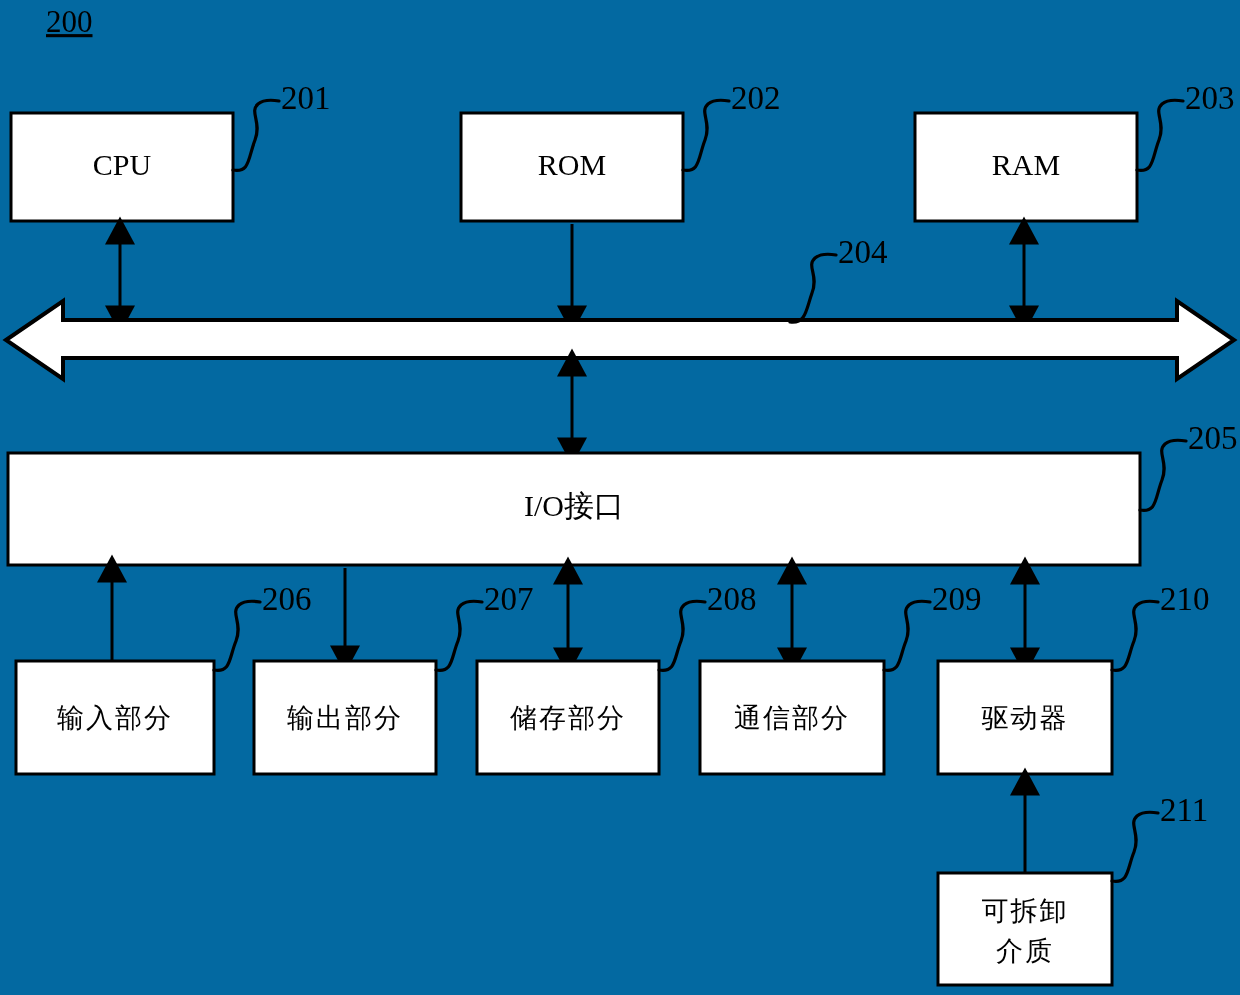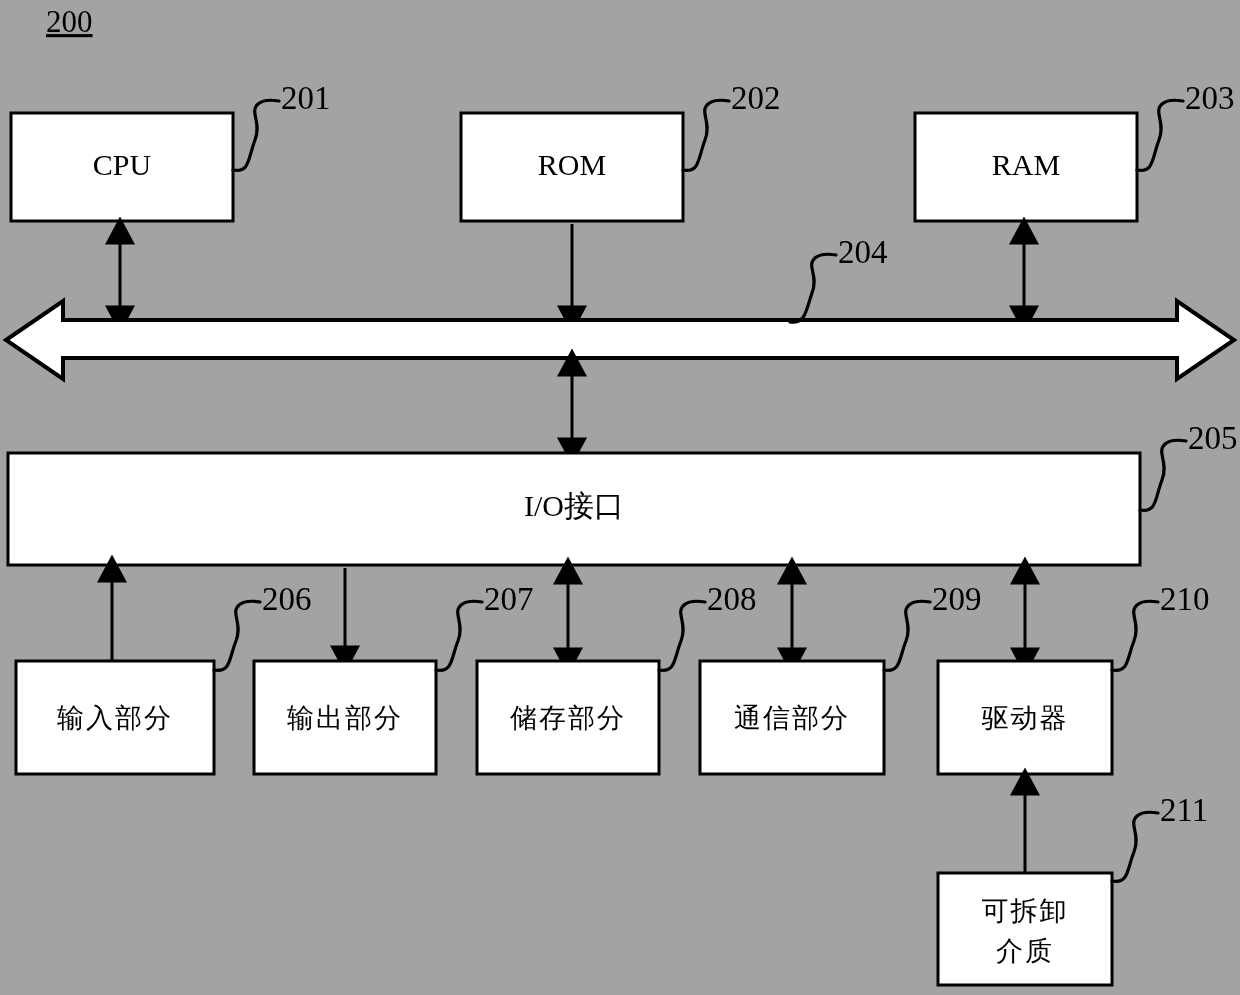--- a/index.html
+++ b/index.html
@@ -4,21 +4,21 @@
 <style>
   html, body {
     margin: 0;
     padding: 0;
     background: #ffffff;
   }
   #diagram-root {
     position: relative;
     width: 1240px;
     height: 995px;
-    background: #a3a3a3;
+    background: #0369a1;
     font-family: "Liberation Serif", "DejaVu Serif", serif;
     overflow: hidden;
     text-align: right;
   }
   svg.canvas {
     position: absolute;
     top: 0;
     left: 0;
     width: 1240px;
     height: 995px;

